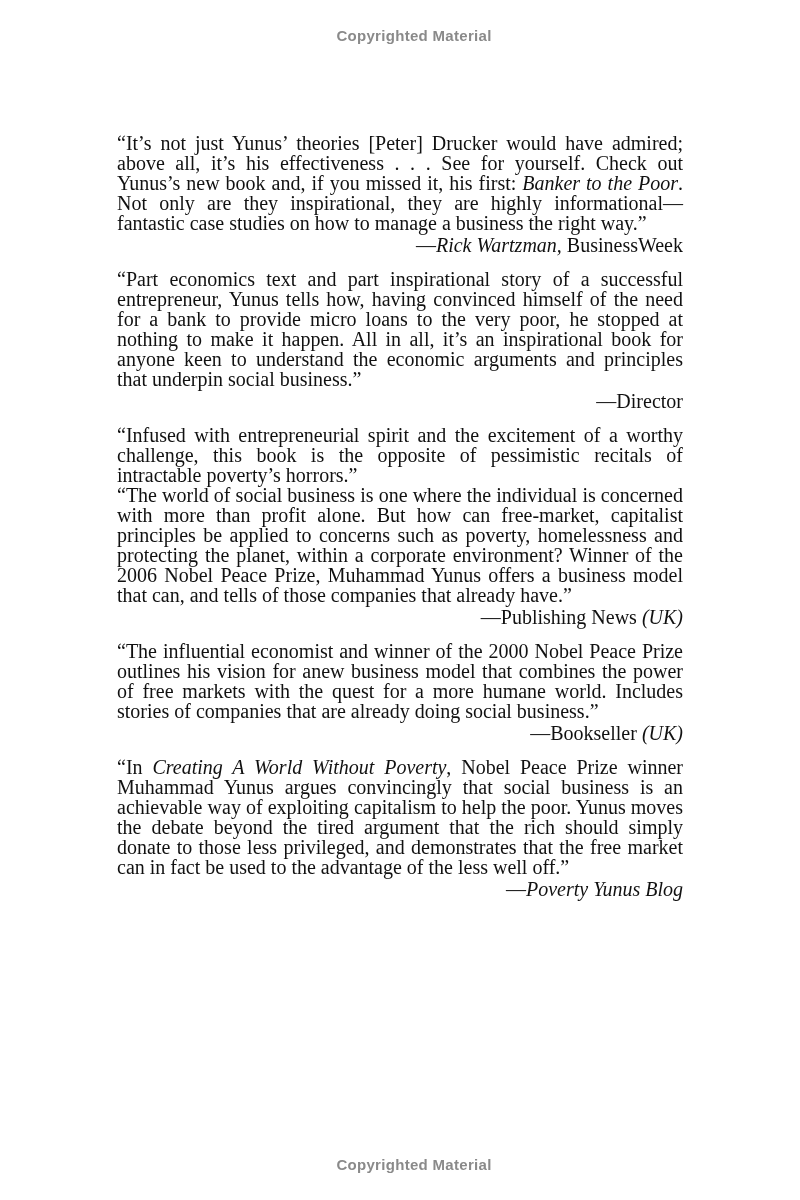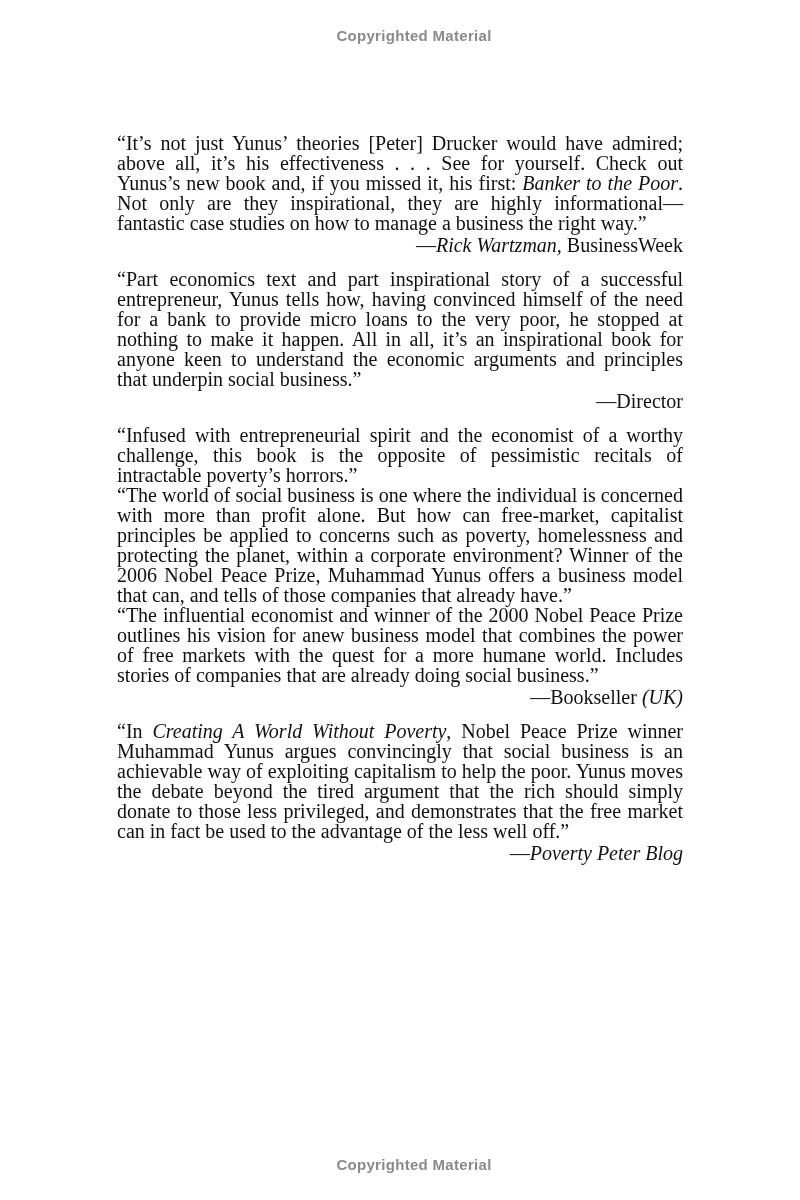--- a/index.html
+++ b/index.html
@@ -54,32 +54,33 @@
     <p class="quote-body"><span>“It’s not just Yunus’ theories [Peter] Drucker would have admired; above all, it’s his effectiveness . . . See for yourself. Check out Yunus’s new book and, if you missed it, his first: </span><span style="font-style: italic;">Banker to the Poor</span><span>. Not only are they inspirational, they are highly informational—fantastic case studies on how to manage a business the right way.”</span></p>
     <p class="quote-attr"><span>—</span><span style="font-style: italic;">Rick Wartzman,</span><span> BusinessWeek</span></p>
   </section>
 
   <section class="quote">
     <p class="quote-body"><span>“Part economics text and part inspirational story of a successful entrepreneur, Yunus tells how, having convinced himself of the need for a bank to provide micro loans to the very poor, he stopped at nothing to make it happen. All in all, it’s an inspirational book for anyone keen to understand the economic arguments and principles that underpin social business.”</span></p>
     <p class="quote-attr"><span>—Director</span></p>
   </section>
 
   <section class="quote">
-    <p class="quote-body"><span>“Infused with entrepreneurial spirit and the economist of a worthy challenge, this book is the opposite of pessimistic recitals of intractable poverty’s horrors.”</span></p>
+    <p class="quote-body"><span>“Infused with entrepreneurial spirit and the excitement of a worthy challenge, this book is the opposite of pessimistic recitals of intractable poverty’s horrors.”</span></p>
   </section>
 
   <section class="quote">
     <p class="quote-body"><span>“The world of social business is one where the individual is concerned with more than profit alone. But how can free-market, capitalist principles be applied to concerns such as poverty, homelessness and protecting the planet, within a corporate environment? Winner of the 2006 Nobel Peace Prize, Muhammad Yunus offers a business model that can, and tells of those companies that already have.”</span></p>
+    <p class="quote-attr"><span>—Publishing News </span><span style="font-style: italic;">(UK)</span></p>
   </section>
 
   <section class="quote">
     <p class="quote-body"><span>“The influential economist and winner of the 2000 Nobel Peace Prize outlines his vision for anew business model that combines the power of free markets with the quest for a more humane world. Includes stories of companies that are already doing social business.”</span></p>
     <p class="quote-attr"><span>—Bookseller </span><span style="font-style: italic;">(UK)</span></p>
   </section>
 
   <section class="quote">
     <p class="quote-body"><span>“In </span><span style="font-style: italic;">Creating A World Without Poverty</span><span>, Nobel Peace Prize winner Muhammad Yunus argues convincingly that social business is an achievable way of exploiting capitalism to help the poor. Yunus moves the debate beyond the tired argument that the rich should simply donate to those less privileged, and demonstrates that the free market can in fact be used to the advantage of the less well off.”</span></p>
-    <p class="quote-attr"><span>—</span><span style="font-style: italic;">Poverty Peter Blog</span></p>
+    <p class="quote-attr"><span>—</span><span style="font-style: italic;">Poverty Yunus Blog</span></p>
   </section>
 
 </main>
 
 <div class="watermark watermark-bottom">Copyrighted Material</div>
 
 </body></html>

